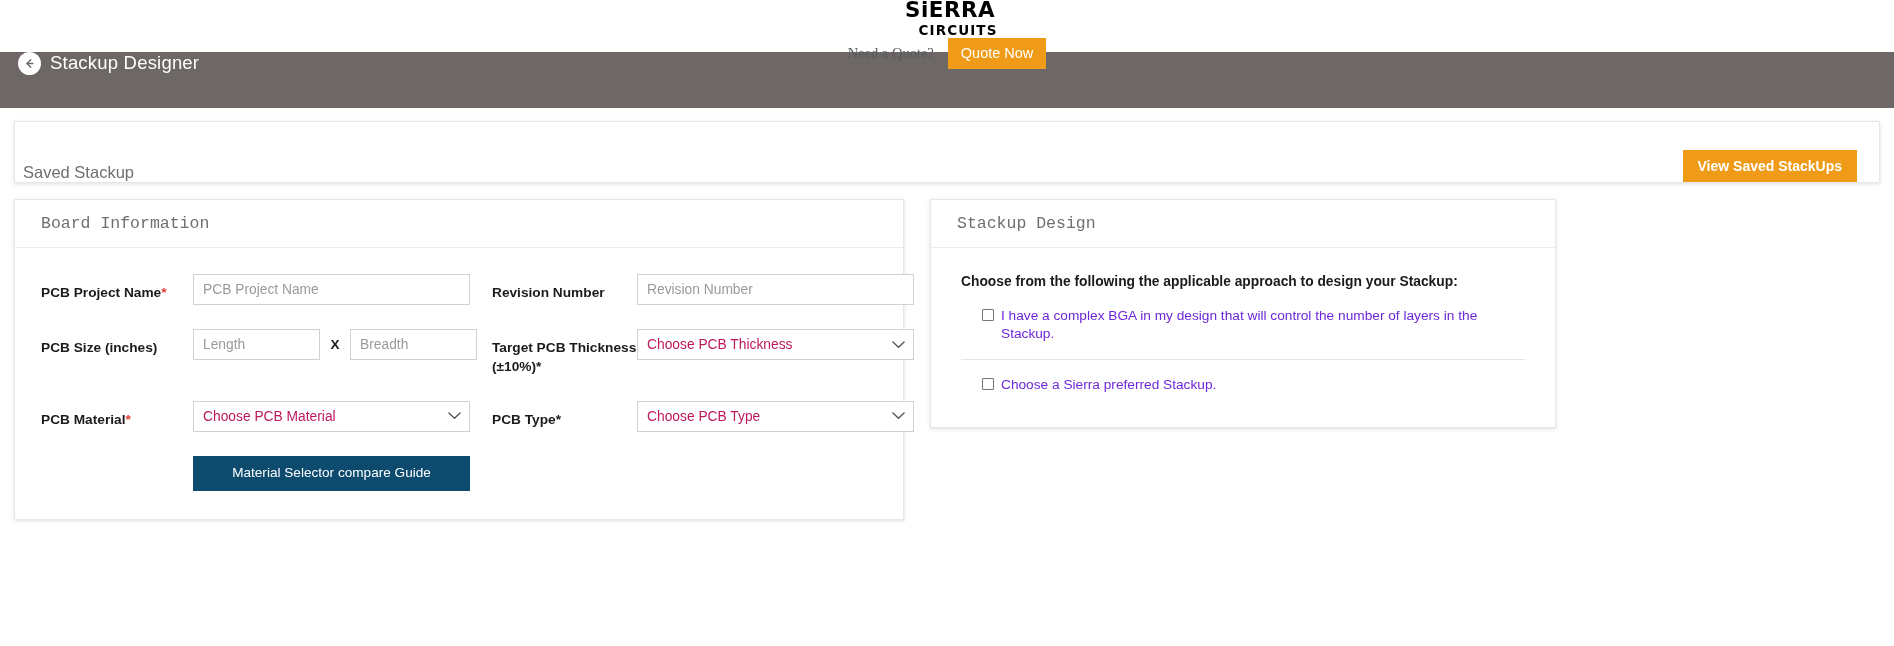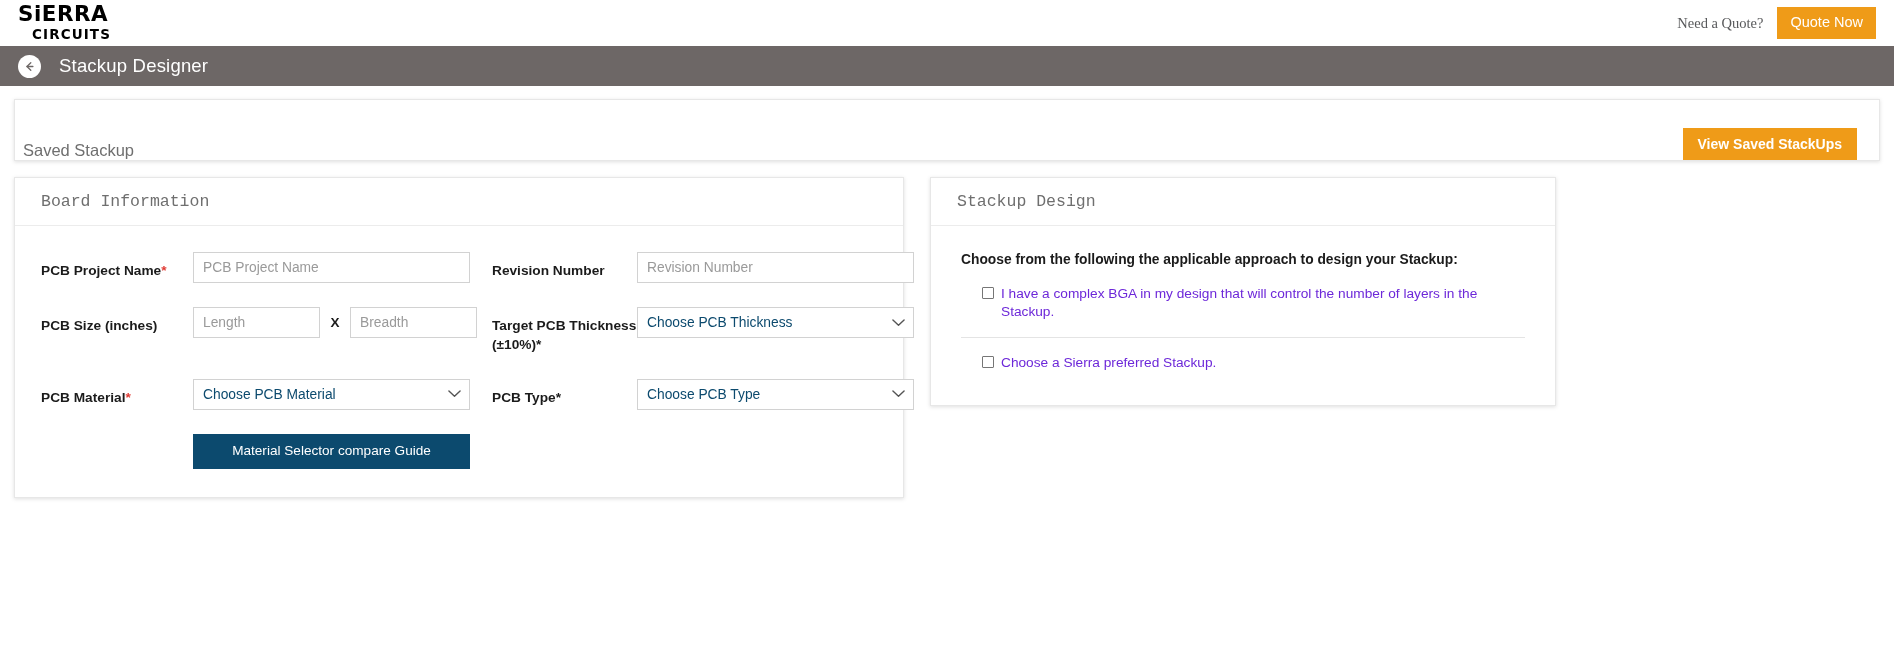--- a/index.html
+++ b/index.html
@@ -9,27 +9,28 @@
     width: 1894px;
     height: 646px;
     overflow: hidden;
     background: #ffffff;
     font-family: "Liberation Sans", sans-serif;
     -webkit-font-smoothing: antialiased;
   }
 
   
   .topbar {
-    height: 46px;
+    height: 52px;
     background: #ffffff;
     display: flex;
     align-items: center;
     justify-content: space-between;
     padding: 0 10px 0 18px;
     position: relative;
+    flex-direction: column;
   }
   .logo {
     display: flex;
     flex-direction: column;
     justify-content: center;
     line-height: 1;
     user-select: none;
   }
   .logo .l1 {
     font-family: "DejaVu Sans", sans-serif;
@@ -66,26 +67,25 @@
     border: none;
     font-size: 14.5px;
     padding: 8px 13px 9px 13px;
     cursor: pointer;
     font-family: "Liberation Sans", sans-serif;
     line-height: 1;
   }
 
   
   .titlebar {
-    height: 40px;
+    height: 56px;
     background: #6d6766;
     display: flex;
-    align-items: center;
     padding-left: 18px;
-    gap: 18px;
+    gap: 9px;
   }
   .back-circle {
     width: 23px;
     height: 23px;
     border-radius: 50%;
     background: #ffffff;
     display: flex;
     align-items: center;
     justify-content: center;
     cursor: pointer;
@@ -213,21 +213,21 @@
     color: #1b1b1b;
   }
 
   .selwrap { position: relative; width: 100%; }
   .sel {
     width: 100%;
     height: 31px;
     border: 1px solid #d2d2d2;
     background: #ffffff;
     font-size: 13.8px;
-    color: #0c4a6e;
+    color: #be185d;
     padding: 0 28px 0 9px;
     font-family: "Liberation Sans", sans-serif;
     appearance: none;
     -webkit-appearance: none;
     outline: none;
     cursor: pointer;
   }
   .chev {
     position: absolute;
     right: 9px;

